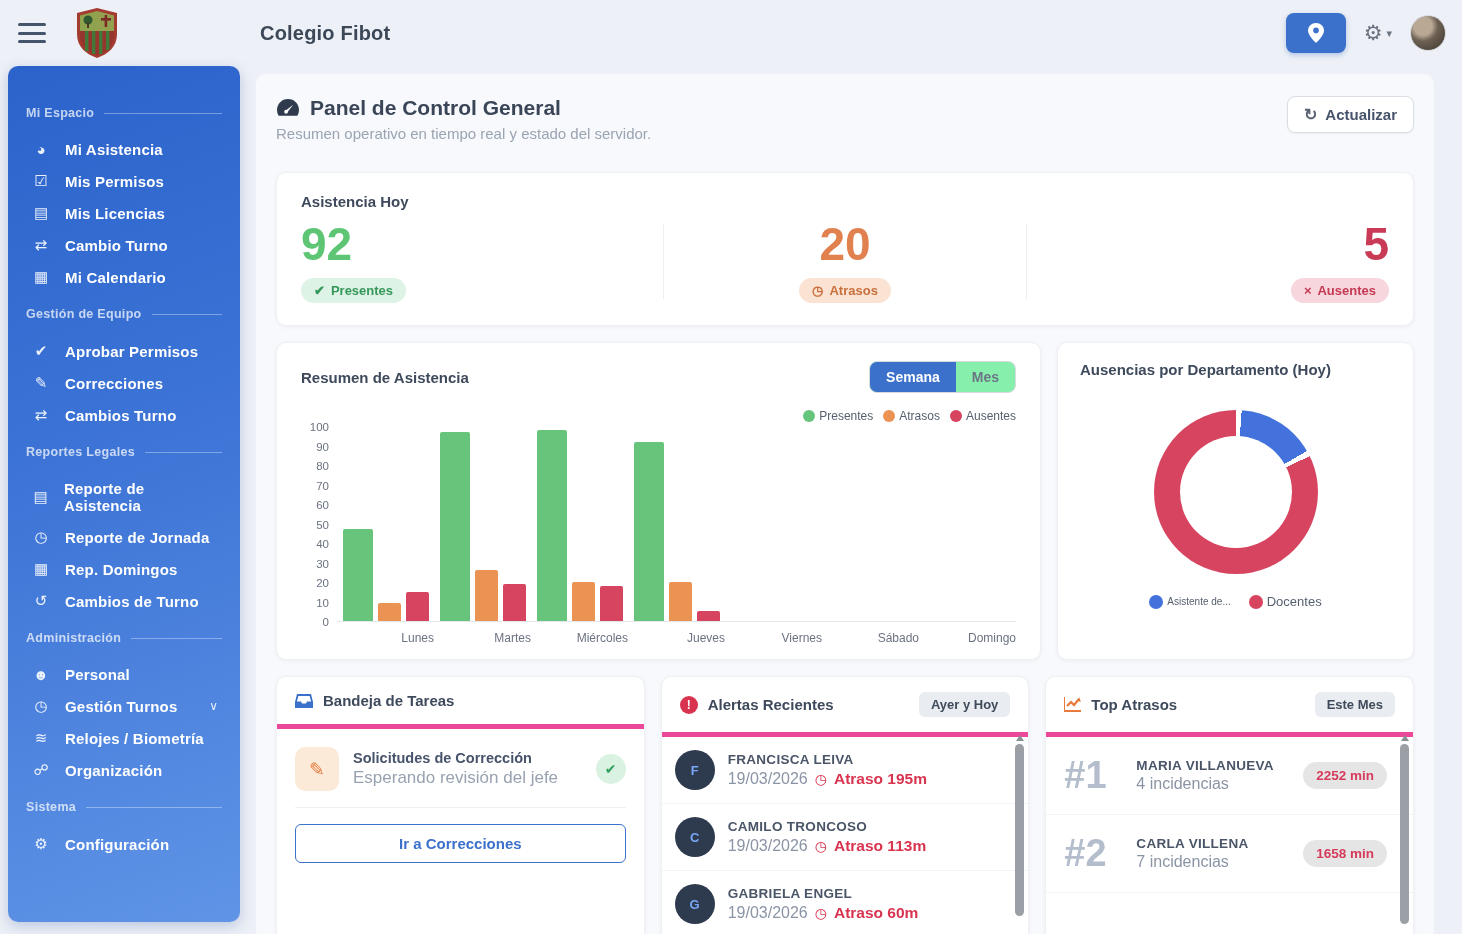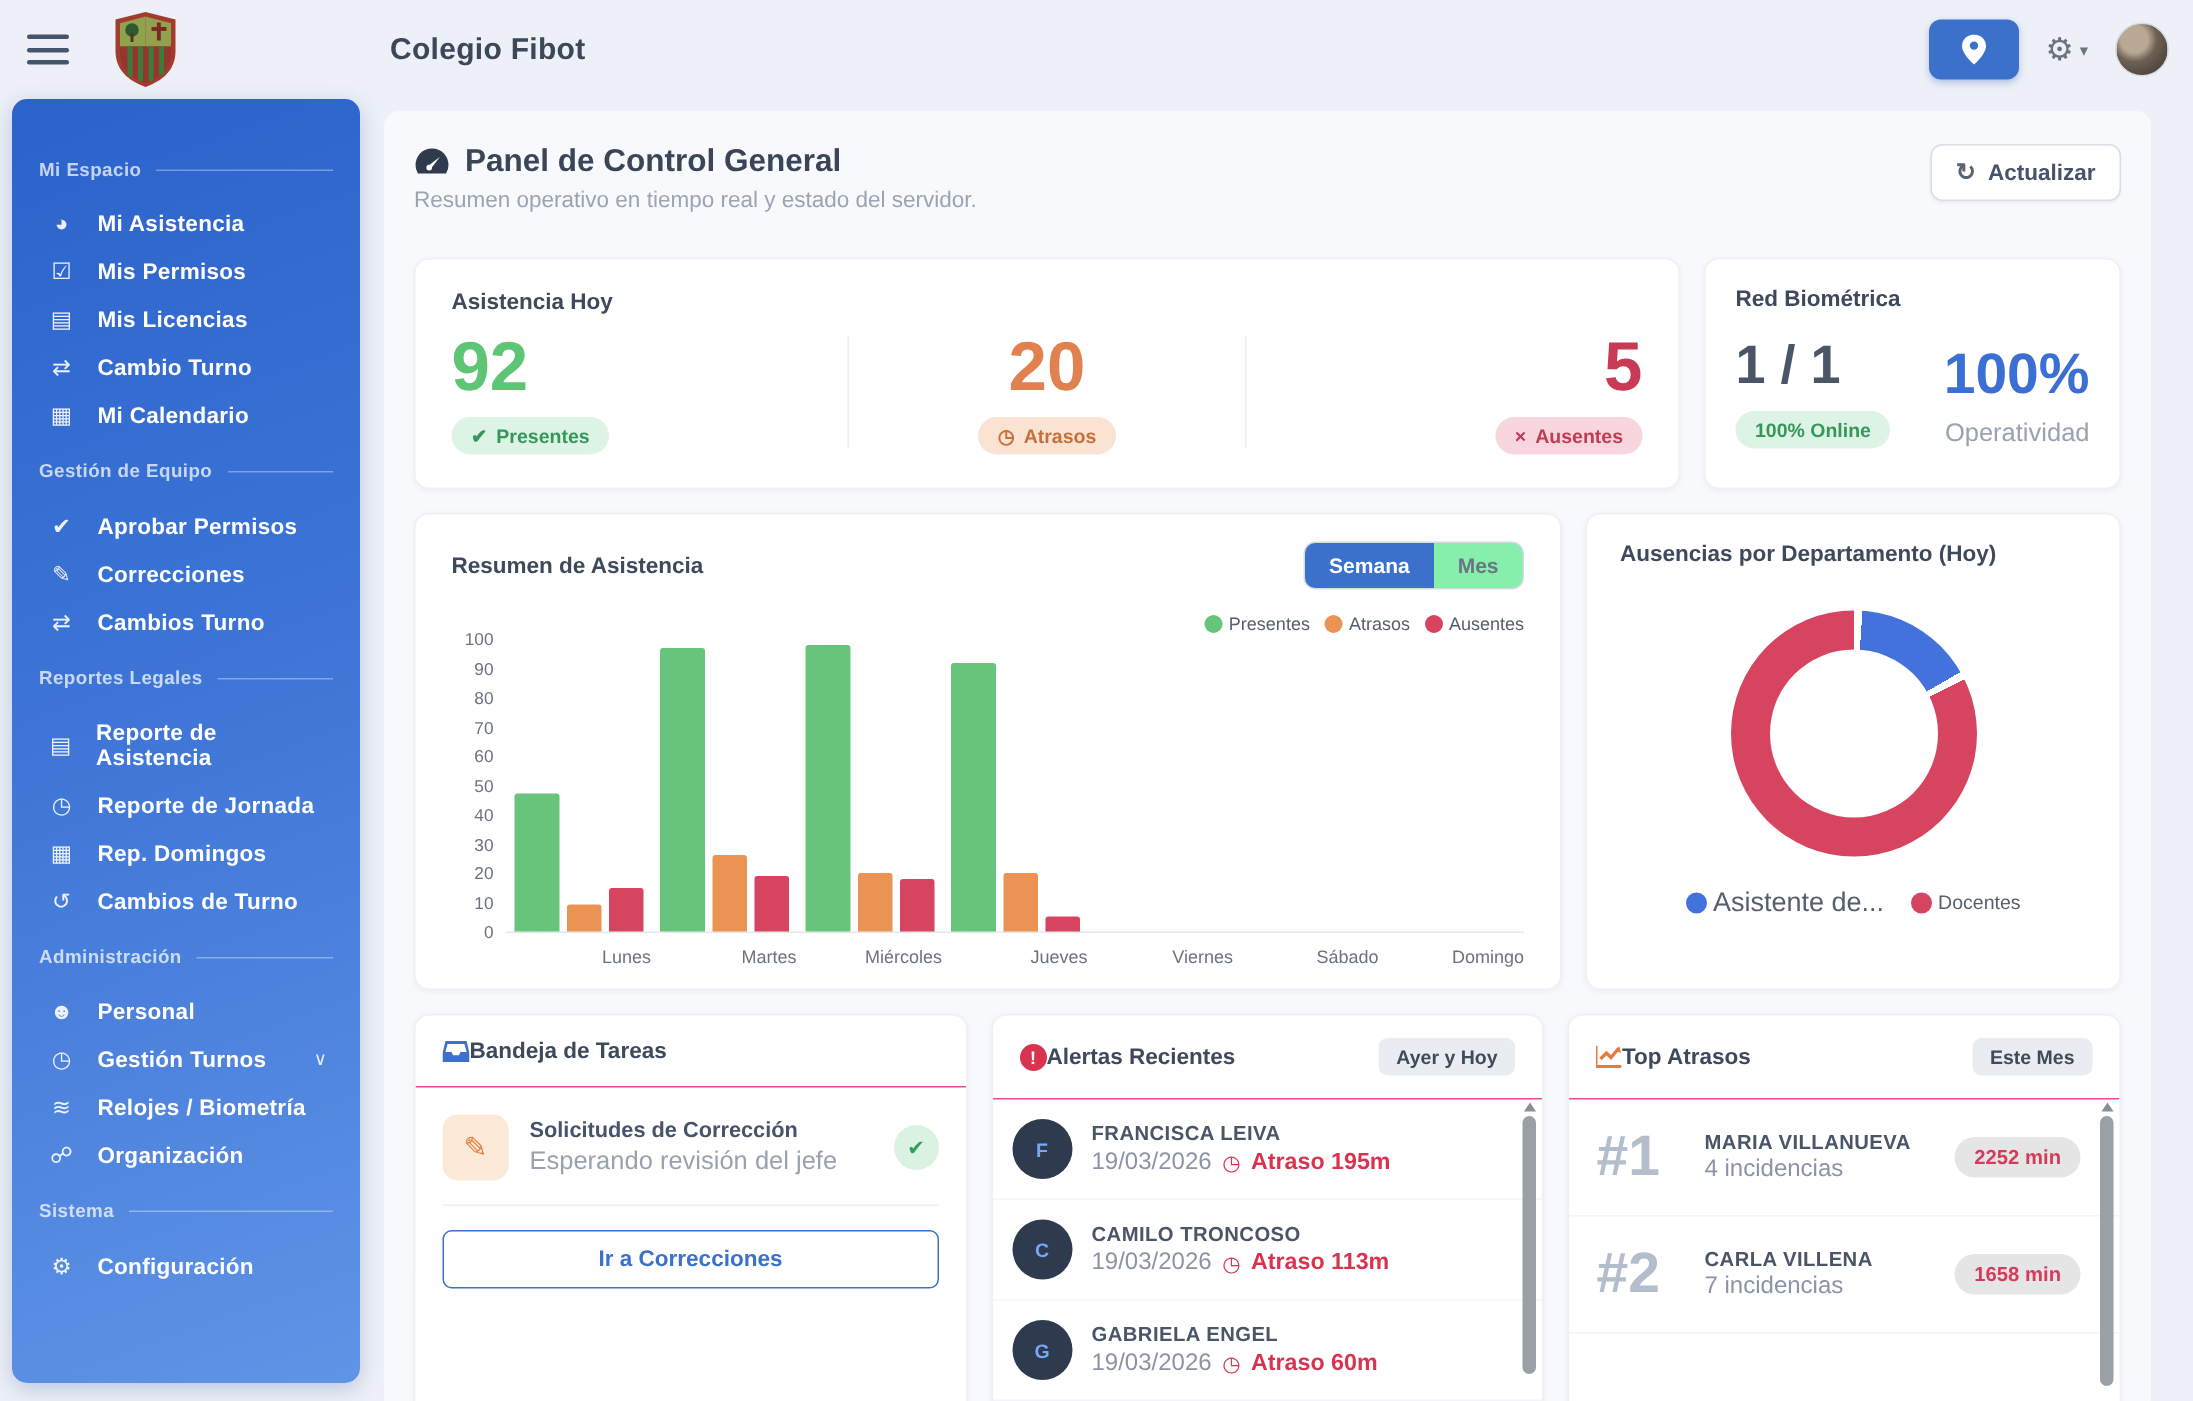--- a/index.html
+++ b/index.html
@@ -95,21 +95,21 @@
 
   .donut-card { flex:1; padding:18px 22px; display:flex; flex-direction:column; }
   .donut-wrap { flex:1; display:flex; flex-direction:column; align-items:center; justify-content:center; gap:20px; }
   .donut { width:164px; height:164px; border-radius:50%; position:relative; }
   .donut .hole { position:absolute; left:26px; top:26px; width:112px; height:112px; background:#fff; border-radius:50%; }
   .donut-legend { display:flex; gap:18px; }
 
   
   .bottom-row { display:flex; gap:16px; margin-top:16px; height:300px; }
   .b-card { flex:1; overflow:hidden; position:relative; display:flex; flex-direction:column; }
-  .b-head { display:flex; align-items:center; gap:0; padding:15px 18px; border-bottom:1px solid #ec4899; }
+  .b-head { display:flex; align-items:center; gap:10px; padding:15px 18px; border-bottom:5px solid #ec4899; }
   .b-title { font-size:15px; font-weight:700; color:#3e4a5c; }
   .b-badge { margin-left:auto; background:#e9ecf0; color:#3f4a5a; font-size:13px; font-weight:700; padding:5px 12px; border-radius:6px; }
   .inbox-ico, .chartline-ico { display:flex; }
   .warn-ico { width:18px; height:18px; border-radius:50%; background:#d9344f; color:#fff; font-size:12px; font-weight:700; display:flex; align-items:center; justify-content:center; }
 
   .task-body { padding:18px; }
   .task-row { display:flex; align-items:center; gap:14px; }
   .task-ic { width:44px; height:44px; border-radius:10px; background:#fcead9; color:#e87a3e; font-size:19px; display:flex; align-items:center; justify-content:center; }
   .task-txts { flex:1; }
   .task-t1 { font-size:14.5px; font-weight:700; color:#47536b; }
@@ -347,33 +347,20 @@
     </div>
   <div class="att-div"></div>
     <div class="att-col c3">
       <div class="stat-val red">5</div>
       <span class="pill red">
               <span class="bico">×</span>
               <span class="blbl">Ausentes</span>
             </span>
     </div>
   </div>
-    </div>
-    <div class="card bio-card">
-      <div class="card-title">Red Biométrica</div>
-      <div class="bio-row">
-        <div class="bio-left">
-          <div class="bio-ratio">1 / 1</div>
-          <span class="pill green">100% Online</span>
-        </div>
-        <div class="bio-right">
-          <div class="bio-pct">100%</div>
-          <div class="bio-pct-lbl">Operatividad</div>
-        </div>
-      </div>
     </div>
   </div>
 
   <div class="charts-row">
     <div class="card bar-card">
       <div class="bar-head">
         <div class="card-title" id="bar-title">Resumen de Asistencia</div>
         <div class="toggle" id="bar-toggle">
             <div class="t active">Semana</div>
             <div class="t">Mes</div>
@@ -446,21 +433,21 @@
 
     <div class="card donut-card">
       <div class="card-title" id="donut-title">Ausencias por Departamento (Hoy)</div>
       <div class="donut-wrap">
         <div class="donut" id="donut" style="background: conic-gradient(rgb(255, 255, 255) 0%, rgb(255, 255, 255) 1.1%, rgb(68, 114, 221) 1.1%, rgb(68, 114, 221) 16.6667%, rgb(255, 255, 255) 16.6667%, rgb(255, 255, 255) 17.7667%, rgb(214, 68, 95) 17.7667%, rgb(214, 68, 95) 100%);">
           <div class="hole"></div>
         </div>
         <div class="donut-legend" id="donut-legend">
             <div class="leg-item">
               <span class="leg-dot" style="width:14px;height:14px;background:#4472dd"></span>
-              <span style="font-size:18px">Asistente de...</span>
+              <span style="font-size:10px">Asistente de...</span>
             </div>
             <div class="leg-item">
               <span class="leg-dot" style="width:14px;height:14px;background:#d6445f"></span>
               <span style="font-size:13px">Docentes</span>
             </div>
           </div>
       </div>
     </div>
   </div>
 

